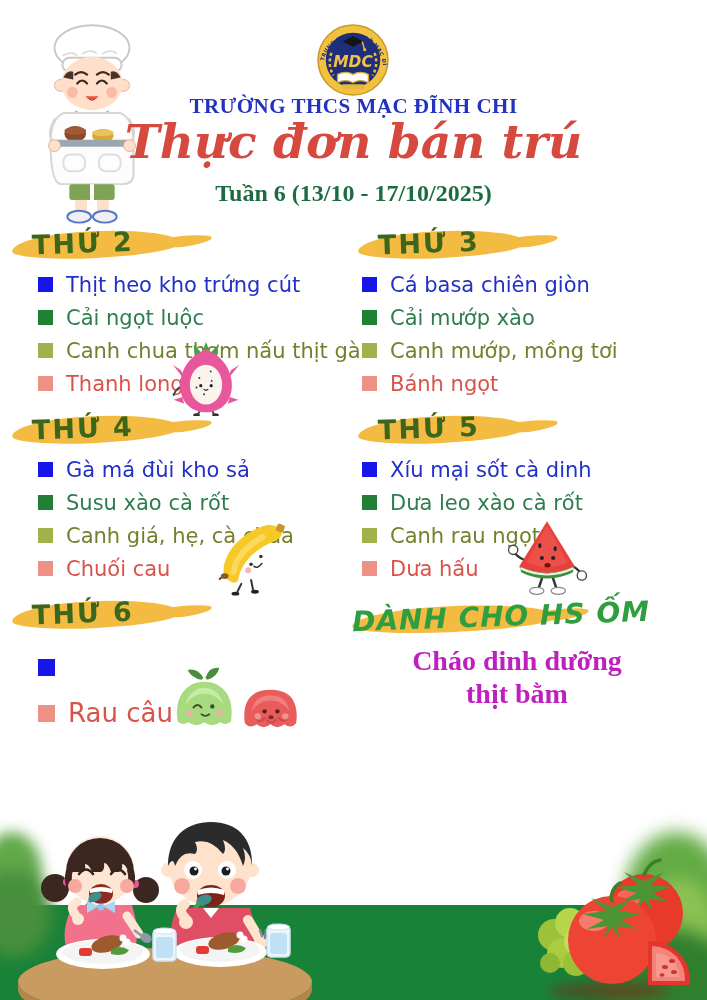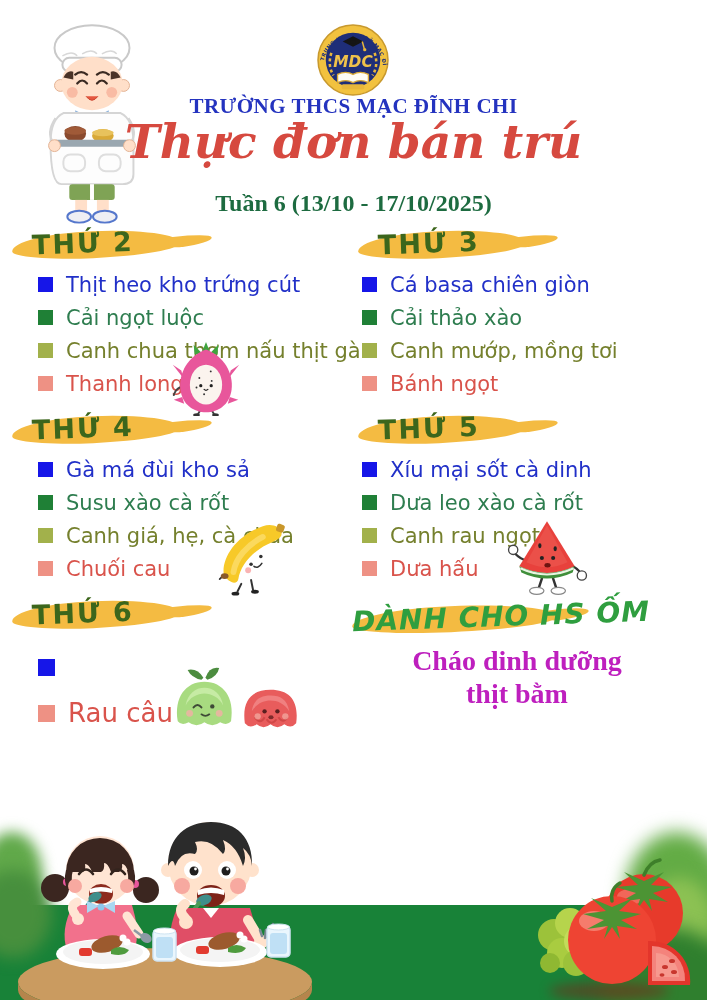--- a/index.html
+++ b/index.html
@@ -7,21 +7,21 @@
           font-family:"DejaVu Sans",sans-serif;}
 
   
   .school-name{position:absolute;top:94px;left:0;width:100%;text-align:center;
     font-family:"Liberation Serif","DejaVu Serif",serif;font-weight:bold;font-size:21px;
     letter-spacing:.5px;color:#2433BF;}
   .menu-title{position:absolute;top:110px;left:0;width:100%;text-align:center;
     font-family:"DejaVu Serif",serif;font-style:italic;font-weight:bold;font-size:47px;
     line-height:64px;color:#D6493F;}
   .week-label{position:absolute;top:180px;left:0;width:100%;text-align:center;
-    font-family:"Liberation Serif","DejaVu Serif",serif;font-weight:bold;font-size:24px;color:#1D6B40;margin-top:10px;}
+    font-family:"Liberation Serif","DejaVu Serif",serif;font-weight:bold;font-size:24px;color:#1D6B40;}
 
   .chef{position:absolute;left:18px;top:16px;width:148px;height:208px;}
   .logo{position:absolute;left:317px;top:24px;width:72px;height:72px;}
 
   
   .day-block{position:absolute;width:335px;}
   .day-header{position:relative;height:34px;margin-bottom:6px;}
   .brush{position:absolute;left:0;top:3px;width:168px;height:27px;background:#F4BB42;
     border-radius:48% 52% 52% 48% / 62% 58% 42% 38%;transform:rotate(-2.5deg);}
   .brush::after{content:'';position:absolute;right:-32px;top:28%;width:44px;height:42%;
@@ -162,21 +162,21 @@
       <span class="brush"></span>
       <span class="day-title">THỨ 3</span>
     </div>
     <ul class="menu-list">
       <li class="menu-item c-blue">
           <span class="dot"></span>
           <span class="lbl">Cá basa chiên giòn</span>
         </li>
       <li class="menu-item c-green">
           <span class="dot"></span>
-          <span class="lbl">Cải thảo xào</span>
+          <span class="lbl">Cải mướp xào</span>
         </li>
       <li class="menu-item c-olive">
           <span class="dot"></span>
           <span class="lbl">Canh mướp, mồng tơi</span>
         </li>
       <li class="menu-item c-salmon">
           <span class="dot"></span>
           <span class="lbl">Bánh ngọt</span>
         </li>
     </ul>

